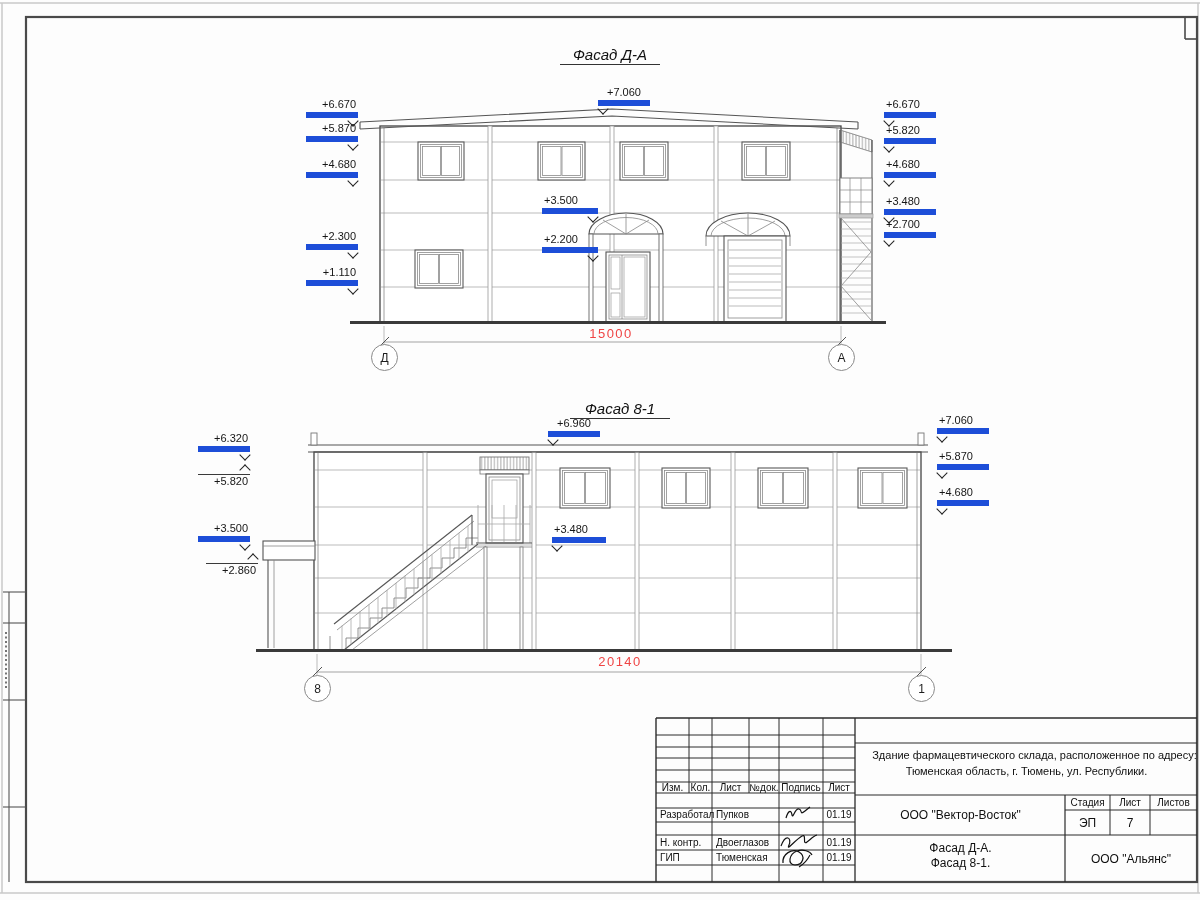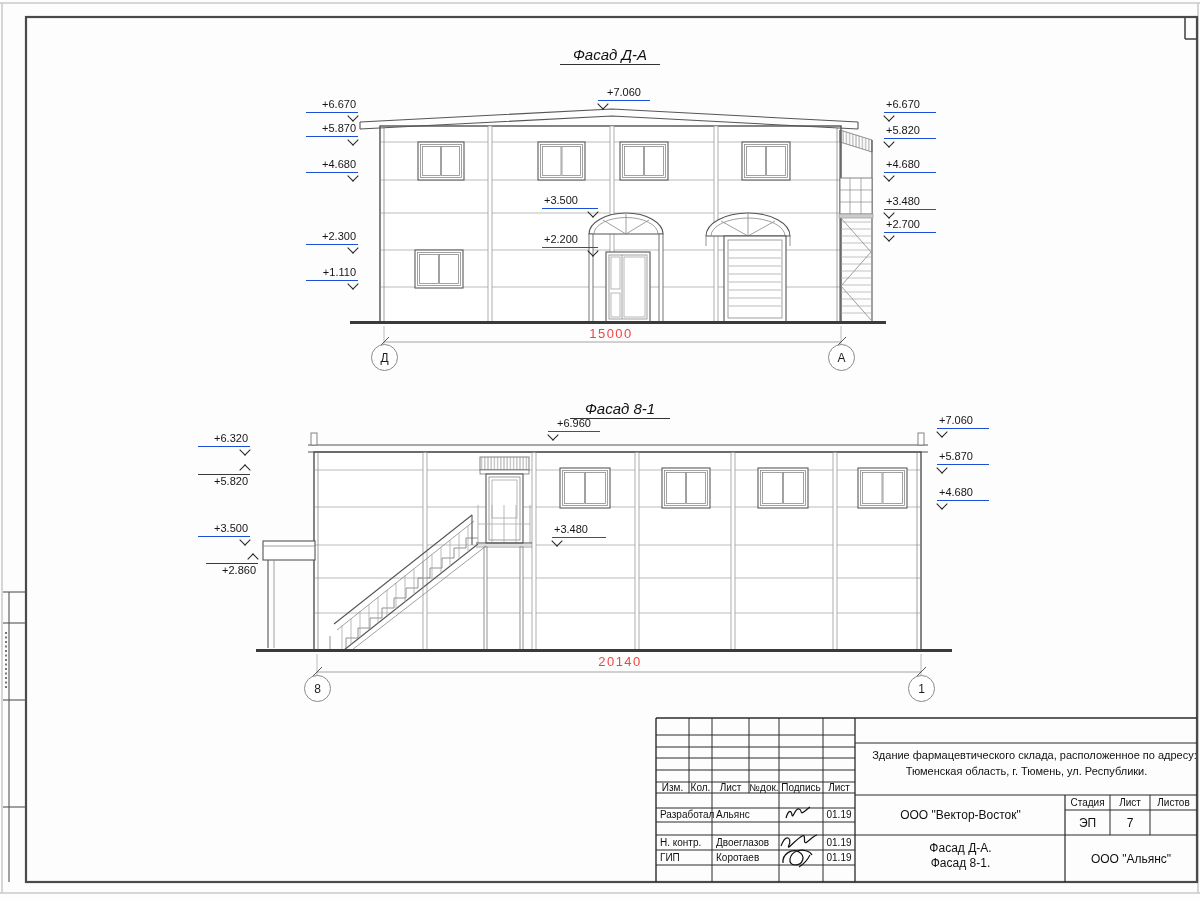--- a/index.html
+++ b/index.html
@@ -5,21 +5,21 @@
   html,body{margin:0;padding:0;background:#e8e8e8;}
   .sheet{position:relative;width:1200px;height:900px;background:#fdfdfd;overflow:hidden;
          font-family:"Liberation Sans","DejaVu Sans",sans-serif;}
   svg{position:absolute;left:0;top:0;}
   .abs{position:absolute;}
   
   .ftitle{font-style:italic;font-size:15px;color:#111;text-align:center;
           border-bottom:1.2px solid #333;padding-bottom:1px;}
   
   .elev{position:absolute;width:52px;font-size:11px;color:#161616;line-height:13px;}
-  .elev .val{display:block;border-bottom:1px solid #1d4ed8;padding:0 2px 1px 2px;}
+  .elev .val{display:block;border-bottom:6px solid #1d4ed8;padding:0 2px 1px 2px;}
   .elev.al-r .val{text-align:right;}
   .elev.al-l .val{text-align:left;}
   .elev.al-c .val{text-align:center;}
   .elev .tick{position:absolute;width:7px;height:7px;
               border-left:1.4px solid #222;border-bottom:1.4px solid #222;}
   .elev.t-r .tick{right:1px;top:100%;margin-top:-1px;transform:rotate(-45deg);}
   .elev.t-l .tick{left:1px;top:100%;margin-top:-1px;transform:rotate(-45deg);}
   .elev.up .val{border-bottom:none;border-top:1px solid #3a3a3a;}
   .elev.up .tick{right:1px;top:-8px;transform:rotate(135deg);}
   
@@ -379,27 +379,27 @@
   <div class="tbt sm" style="left:856px;top:764px;width:341px;height:14px;">Тюменская область, г. Тюмень, ул. Республики.</div>
 
   <div class="tbt" style="left:656px;top:782px;width:33px;height:11px;">Изм.</div>
   <div class="tbt" style="left:689px;top:782px;width:23px;height:11px;">Кол.</div>
   <div class="tbt" style="left:712px;top:782px;width:37px;height:11px;">Лист</div>
   <div class="tbt" style="left:749px;top:782px;width:30px;height:11px;">№док.</div>
   <div class="tbt" style="left:779px;top:782px;width:44px;height:11px;">Подпись</div>
   <div class="tbt" style="left:823px;top:782px;width:32px;height:11px;">Лист</div>
 
   <div class="tbt left" style="left:660px;top:808px;width:64px;height:14px;">Разработал</div>
-  <div class="tbt left" style="left:716px;top:808px;width:62px;height:14px;">Альянс</div>
+  <div class="tbt left" style="left:716px;top:808px;width:62px;height:14px;">Пупков</div>
   <div class="tbt" style="left:823px;top:808px;width:32px;height:14px;">01.19</div>
   <div class="tbt left" style="left:660px;top:835px;width:52px;height:15px;">Н. контр.</div>
   <div class="tbt left" style="left:716px;top:835px;width:62px;height:15px;">Двоеглазов</div>
   <div class="tbt" style="left:823px;top:835px;width:32px;height:15px;">01.19</div>
   <div class="tbt left" style="left:660px;top:850px;width:52px;height:15px;">ГИП</div>
-  <div class="tbt left" style="left:716px;top:850px;width:62px;height:15px;">Коротаев</div>
+  <div class="tbt left" style="left:716px;top:850px;width:62px;height:15px;">Тюменская</div>
   <div class="tbt" style="left:823px;top:850px;width:32px;height:15px;">01.19</div>
 
   <div class="tbt md" style="left:856px;top:795px;width:209px;height:40px;">ООО "Вектор-Восток"</div>
   <div class="tbt" style="left:1065px;top:795px;width:45px;height:15px;">Стадия</div>
   <div class="tbt" style="left:1110px;top:795px;width:40px;height:15px;">Лист</div>
   <div class="tbt" style="left:1150px;top:795px;width:47px;height:15px;">Листов</div>
   <div class="tbt md" style="left:1065px;top:810px;width:45px;height:25px;">ЭП</div>
   <div class="tbt md" style="left:1110px;top:810px;width:40px;height:25px;">7</div>
   <div class="tbt md" style="left:1150px;top:810px;width:47px;height:25px;"></div>
   <div class="tbt md" style="left:856px;top:841px;width:209px;height:14px;">Фасад Д-А.</div>

